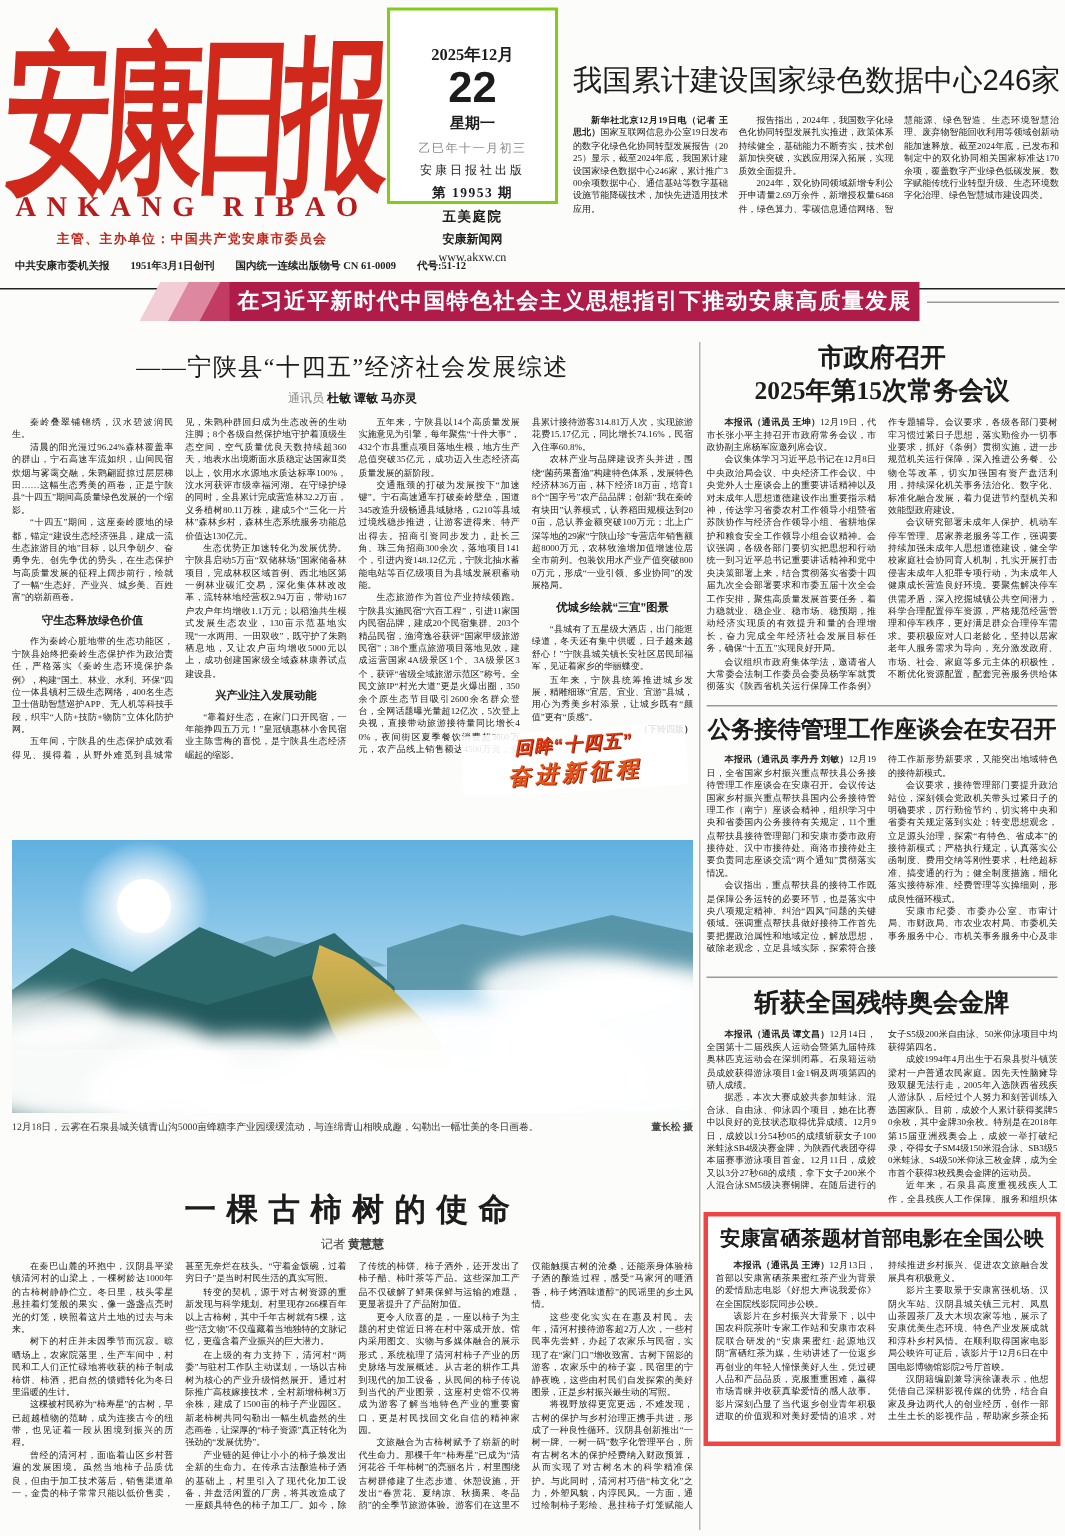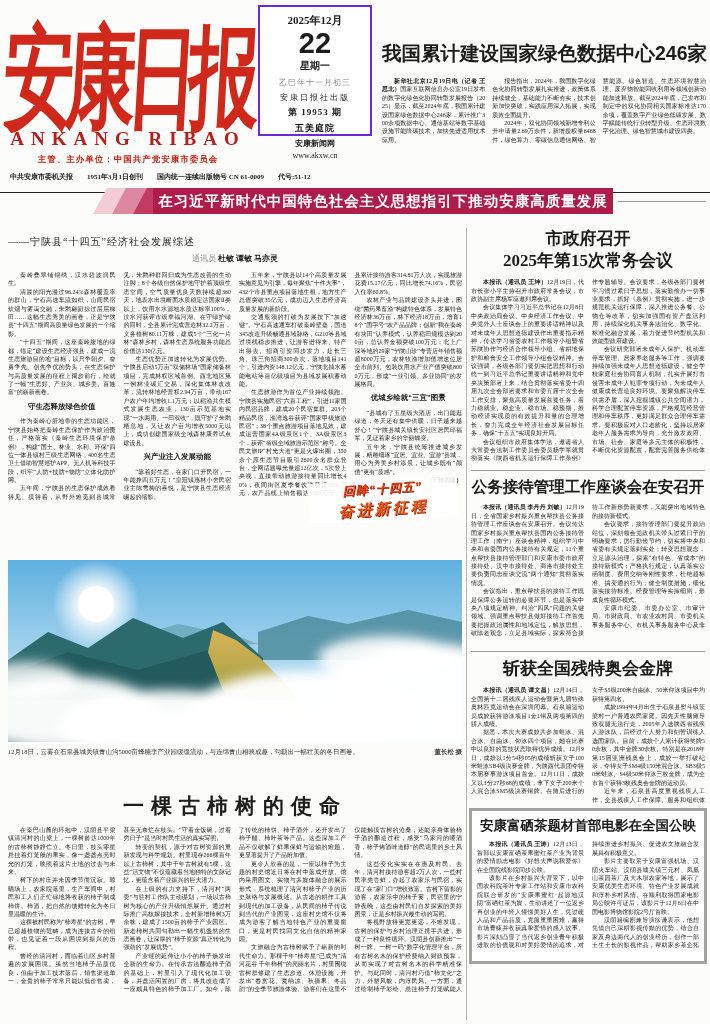--- a/index.html
+++ b/index.html
@@ -10,33 +10,33 @@
   .brand{height:118px;overflow:visible;}
   .brand span{display:inline-block;font-size:72px;font-weight:900;color:#d0291b;
     letter-spacing:-9px;transform:scale(.98,1.55) skewX(-5deg);transform-origin:0 0;
     font-family:"Liberation Serif",serif;}
   .brand-latin{margin-top:6px;text-align:center;width:240px;font-size:19px;font-weight:bold;
     color:#b91c1c;letter-spacing:7px;font-family:"Liberation Serif",serif;}
   .brand-org{margin-top:4px;width:240px;text-align:center;font-size:8.5px;font-weight:bold;
     color:#c3271b;letter-spacing:1px;}
   .footline{position:absolute;left:10px;top:172px;width:362px;font-size:7px;color:#222;
     white-space:nowrap;font-weight:bold;}
-  .date-box{position:absolute;left:258px;top:5px;width:114px;height:131px;border:2px solid #6d28d9;
-    box-sizing:border-box;text-align:center;padding-top:6px;background:#fff;}
+  .date-box{position:absolute;left:258px;top:5px;width:114px;height:131px;border:2px solid #84cc16;
+    box-sizing:border-box;text-align:center;padding-top:22px;background:#fff;}
   .db-ym{font-size:11px;font-weight:bold;}
   .db-day{font-size:29px;font-weight:bold;font-family:"Liberation Sans",sans-serif;line-height:1.05;}
   .db-week{font-size:10px;font-weight:bold;margin-top:1px;}
   .db-lunar{font-size:8px;color:#8a8a8a;margin-top:4px;letter-spacing:1px;}
   .db-pub{font-size:8px;margin-top:4px;letter-spacing:2px;}
   .db-issue,.db-pages{font-size:9px;font-weight:bold;margin-top:3px;letter-spacing:1px;}
   .db-site{font-size:8px;font-weight:bold;margin-top:3px;}
   .db-url{font-size:8px;margin-top:2px;}
   
   .top-story{position:absolute;left:382px;top:40px;width:324px;}
-  .top-title{font-size:19.5px;font-weight:700;font-family:"Liberation Sans",sans-serif;
+  .top-title{font-size:19.5px;font-weight:400;font-family:"Liberation Sans",sans-serif;
     white-space:nowrap;letter-spacing:0;}
   .top-body{margin-top:10px;height:102px;column-count:3;column-gap:7px;overflow:hidden;}
   .hdr-line{position:absolute;left:0;top:192px;width:710px;border-top:1.5px solid #222;}
   
   .banner{position:absolute;left:0;top:188px;width:710px;height:26px;}
   .stripe{position:absolute;top:0;height:26px;transform:skewX(-28deg);}
   .s1{left:100px;width:22px;background:#f3cdd6;}
   .s2{left:119px;width:26px;background:#dd88a0;}
   .s3{left:140px;width:20px;background:#c23b63;}
   .banner-bar{position:absolute;left:153px;top:0;width:460px;height:26px;background:#b01c4a;
@@ -46,21 +46,21 @@
   
   .bp{margin:0;text-indent:2em;text-align:justify;word-break:break-all;}
   .body-txt{font-size:6px;line-height:1.4;color:#222;}
   .subhead{font-size:7.5px;font-weight:bold;text-align:center;margin:5px 0;
     font-family:"Liberation Sans",sans-serif;}
   .lead{font-weight:bold;}
   
   .main-story{position:absolute;left:8px;top:230px;width:454px;}
   .ms-title{font-size:30px;font-weight:900;font-family:"Liberation Sans",sans-serif;
     text-align:center;letter-spacing:14px;text-indent:14px;}
-  .ms-sub{font-size:10px;text-align:left;margin-top:5px;letter-spacing:1px;}
+  .ms-sub{font-size:16px;text-align:center;margin-top:5px;letter-spacing:1px;}
   .ms-by{font-size:8px;text-align:center;margin-top:4px;}
   .ms-by .lbl{color:#888;}
   .ms-by .names{font-weight:bold;}
   .ms-body{position:relative;margin-top:7px;height:252px;column-count:4;column-gap:8px;overflow:hidden;}
   .jump{margin:0;text-align:right;font-weight:bold;}
   .badge{position:absolute;right:4px;bottom:2px;width:150px;text-align:center;
     transform:rotate(-4deg);background:rgba(255,255,255,.88);padding:2px 0;}
   .badge .b1{font-size:12px;font-weight:900;font-style:italic;color:#e23a10;
     font-family:"Liberation Sans",sans-serif;letter-spacing:1px;text-shadow:.6px .6px 0 #8a1a00;}
   .badge .b2{font-size:15px;font-weight:900;font-style:italic;color:#e8551a;
@@ -81,21 +81,21 @@
   
   .vdiv{position:absolute;left:466px;top:228px;bottom:4px;border-left:1px solid #b5b5b5;}
   .rcol{position:absolute;left:471px;top:228px;width:234px;}
   .r-art{width:234px;}
   .r-title{font-size:17px;font-weight:900;font-family:Liberation Serif, serif;
     text-align:center;line-height:1.3;}
   .r-title2{font-size:15.5px;font-weight:900;font-family:"Liberation Sans",sans-serif;
     text-align:center;line-height:1.3;}
   .r-body{column-count:2;column-gap:8px;overflow:hidden;margin-top:6px;}
   .rdiv{border-top:1px solid #999;margin:6px 0 6px 0;}
-  .movie-box{border:3px solid #a3a3a3;box-sizing:border-box;width:238px;height:156px;
+  .movie-box{border:3px solid #ef4444;box-sizing:border-box;width:238px;height:156px;
     padding:6px 5px;margin-left:-2px;background:#fff;}
   .mv-title{font-size:13.5px;font-weight:900;font-family:"Liberation Sans",sans-serif;
     text-align:center;white-space:nowrap;}
   .mv-body{column-count:2;column-gap:8px;overflow:hidden;margin-top:5px;height:116px;}
 </style>
 </head>
 <body>
 
 <div class="page">
 
@@ -209,20 +209,24 @@
       <rect x="0" y="140" width="454" height="42" fill="#ffffff" opacity="0.35"></rect>
     </svg>
   </div>
   <div class="caption">
     <span class="cap-txt">12月18日，云雾在石泉县城关镇青山沟5000亩蜂糖李产业园缓缓流动，与连绵青山相映成趣，勾勒出一幅壮美的冬日画卷。</span>
     <span class="credit">董长松 摄</span>
   </div>
 
   <div class="per">
     <div class="per-title">一棵古柿树的使命</div>
+    <div class="per-by">
+      <span>记者</span>
+      <b>黄慧慧</b>
+    </div>
     <div class="per-body body-txt">
       <p class="bp">在秦巴山麓的环抱中，汉阴县平梁镇清河村的山梁上，一棵树龄达1000年的古柿树静静伫立。冬日里，枝头零星悬挂着灯笼般的果实，像一盏盏点亮时光的灯笼，映照着这片土地的过去与未来。</p>
     <p class="bp">树下的村庄并未因季节而沉寂。晾晒场上，农家院落里，生产车间中，村民和工人们正忙碌地将收获的柿子制成柿饼、柿酒，把自然的馈赠转化为冬日里温暖的生计。</p>
         <p class="bp">这棵被村民称为“柿寿星”的古树，早已超越植物的范畴，成为连接古今的纽带，也见证着一段从困境到振兴的历程。</p>
         <p class="bp">曾经的清河村，面临着山区乡村普遍的发展困境。虽然当地柿子品质优良，但由于加工技术落后，销售渠道单一，金贵的柿子常常只能以低价售卖，甚至无奈烂在枝头。“守着金饭碗，过着穷日子”是当时村民生活的真实写照。</p>
         <p class="bp">转变的契机，源于对古树资源的重新发现与科学规划。村里现存266棵百年以上古柿树，其中千年古树就有5棵，这些“活文物”不仅蕴藏着当地独特的文脉记忆，更蕴含着产业振兴的巨大潜力。</p>
         <p class="bp">在上级的有力支持下，清河村“两委”与驻村工作队主动谋划，一场以古柿树为核心的产业升级悄然展开。通过村际推广高枝嫁接技术，全村新增柿树3万余株，建成了1500亩的柿子产业园区。新老柿树共同勾勒出一幅生机盎然的生态画卷，让深厚的“柿子资源”真正转化为强劲的“发展优势”。</p>
         <p class="bp">产业链的延伸让小小的柿子焕发出全新的生命力。在传承古法酿造柿子酒的基础上，村里引入了现代化加工设备，并盘活闲置的厂房，将其改造成了一座颇具特色的柿子加工厂。如今，除了传统的柿饼、柿子酒外，还开发出了柿子醋、柿叶茶等产品。这些深加工产品不仅破解了鲜果保鲜与运输的难题，更显著提升了产品附加值。</p>
         <p class="bp">更令人欣喜的是，一座以柿子为主题的村史馆近日将在村中落成开放。馆内采用图文、实物与多媒体融合的展示形式，系统梳理了清河村柿子产业的历史脉络与发展概述。从古老的耕作工具到现代的加工设备，从民间的柿子传说到当代的产业图景，这座村史馆不仅将成为游客了解当地特色产业的重要窗口，更是村民找回文化自信的精神家园。</p>
         <p class="bp">文旅融合为古柿树赋予了崭新的时代生命力。那棵千年“柿寿星”已成为“清河花谷 千年柿树”的亮丽名片，村里围绕古树群修建了生态步道、休憩设施，开发出“春赏花、夏纳凉、秋摘果、冬品韵”的全季节旅游体验。游客们在这里不仅能触摸古树的沧桑，还能亲身体验柿子酒的酿造过程，感受“马家河的咂酒香，柿子烤酒味道醇”的民谣里的乡土风情。</p>

